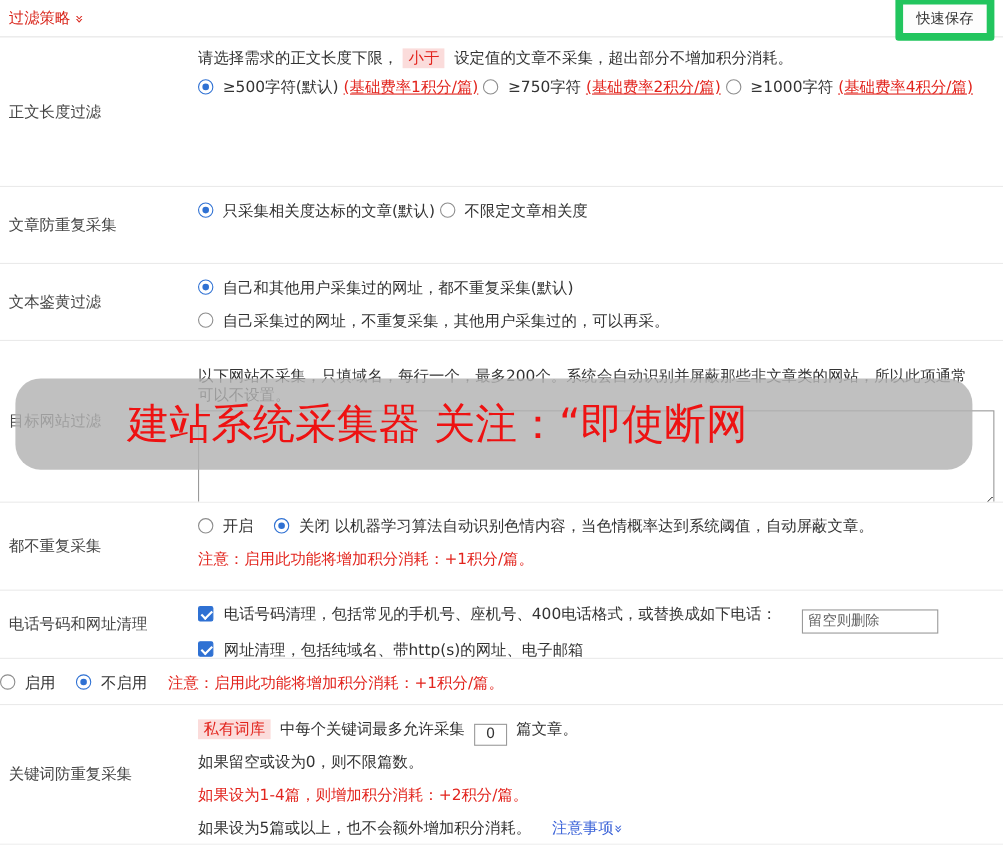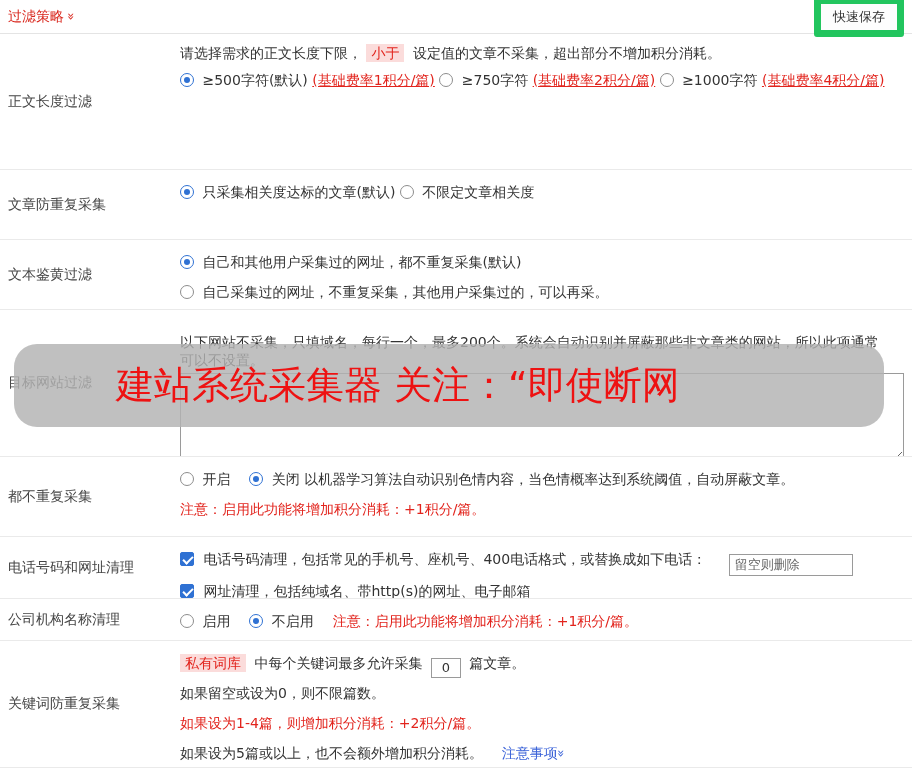--- a/index.html
+++ b/index.html
@@ -198,21 +198,20 @@
       <div class="line">
         <label>
           <span class="checkbox checked"></span>
           <span>网址清理，包括纯域名、带http(s)的网址、电子邮箱</span>
         </label>
       </div>
     </div>
   </div>
 
   <div class="row r7">
-    <div class="row-label">公司机构名称清理</div>
     <div class="row-content">
       <div class="line">
         <label>
           <span class="radio"></span>
           <span>启用</span>
         </label>
         <span class="gap"></span>
         <label>
           <span class="radio checked"></span>
           <span>不启用</span>

